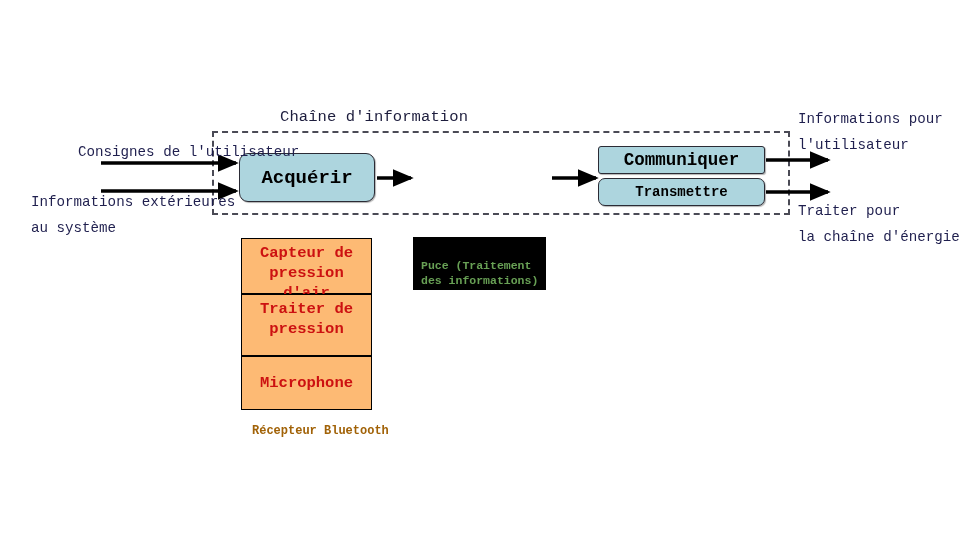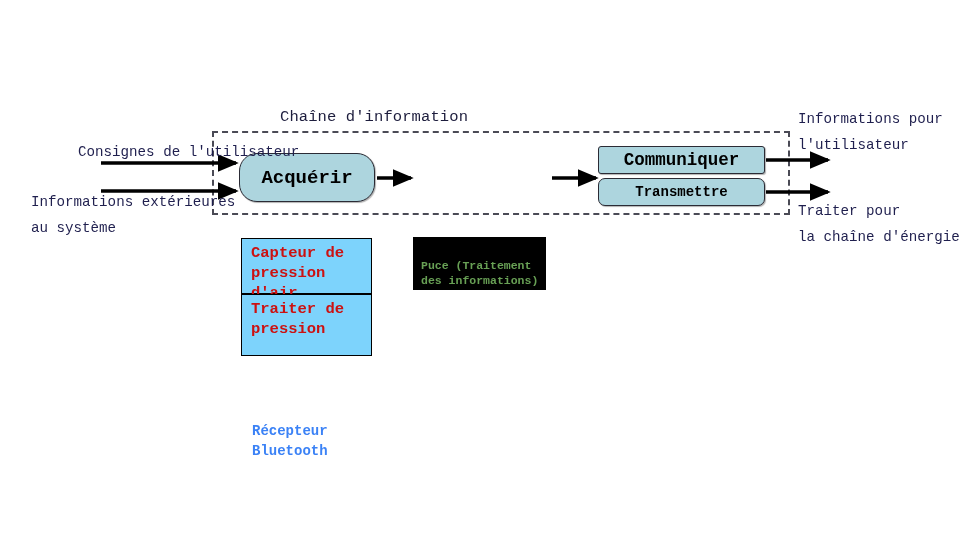--- a/index.html
+++ b/index.html
@@ -33,21 +33,21 @@
     font-size: 15.5px;
     color: #1d1d3d;
     letter-spacing: 0.1px;
     white-space: nowrap;
   }
 
   
   .proc {
     background: #ADD5DE;
     border: 1.6px solid #2b2b35;
-    border-radius: 18px;
+    border-radius: 9px;
     box-sizing: border-box;
     display: flex;
     align-items: center;
     justify-content: center;
     font-weight: bold;
     color: #000000;
     box-shadow: 1px 1px 1px rgba(0,0,0,0.30);
   }
   #box-acquerir {
     left: 239px; top: 153px; width: 136px; height: 49px;
@@ -83,37 +83,38 @@
   }
   #label-consignes    { left: 31px;  top: 139px; margin-left: 47px; }
   #label-informations { left: 31px;  top: 189px; }
   #label-info-user    { left: 798px; top: 106px; }
   #label-ordres       { left: 798px; top: 198px; }
 
   
   .red-box {
     border: 1.6px solid #000000;
     box-sizing: border-box;
-    background: #7dd3fc;
+    background: #fdba74;
     color: #CC1111;
     font-weight: bold;
     font-size: 15.5px;
     line-height: 20px;
     padding: 4px 9px 0 9px;
+    text-align: center;
   }
   #red-box-1 { left: 241px; top: 238px; width: 131px; height: 56px; }
   #red-box-2 { left: 241px; top: 294px; width: 131px; height: 62px; }
   #red-box-3 { left: 241px; top: 356px; width: 131px; height: 54px;
                display: flex; align-items: center; justify-content: center;
                padding: 0; }
   #red-text-bluetooth {
     left: 252px; top: 421px;
-    color: #3b82f6;
+    color: #a16207;
     font-weight: bold;
-    font-size: 14px;
+    font-size: 12px;
     line-height: 20px;
     width: 140px;
   }
 
   
   #green-box {
     left: 413px; top: 237px; width: 133px; height: 53px;
     border: 1.4px solid #000000;
     box-sizing: border-box;
     background: #000000;
@@ -170,17 +171,18 @@
     <div>Informations extérieures</div>
     <div>au système</div>
   </div>
   <div class="abs navy-label" id="label-ordres">
     <div>Traiter pour</div>
     <div>la chaîne d'énergie</div>
   </div>
 
   <div class="abs red-box" id="red-box-1">Capteur de pression d'air</div>
   <div class="abs red-box" id="red-box-2">Traiter de pression</div>
+  <div class="abs red-box" id="red-box-3">Microphone</div>
   <div class="abs" id="red-text-bluetooth">Récepteur Bluetooth</div>
 
   <div class="abs" id="green-box">Puce (Traitement des informations)</div>
 
 </div>
 
 </body></html>

